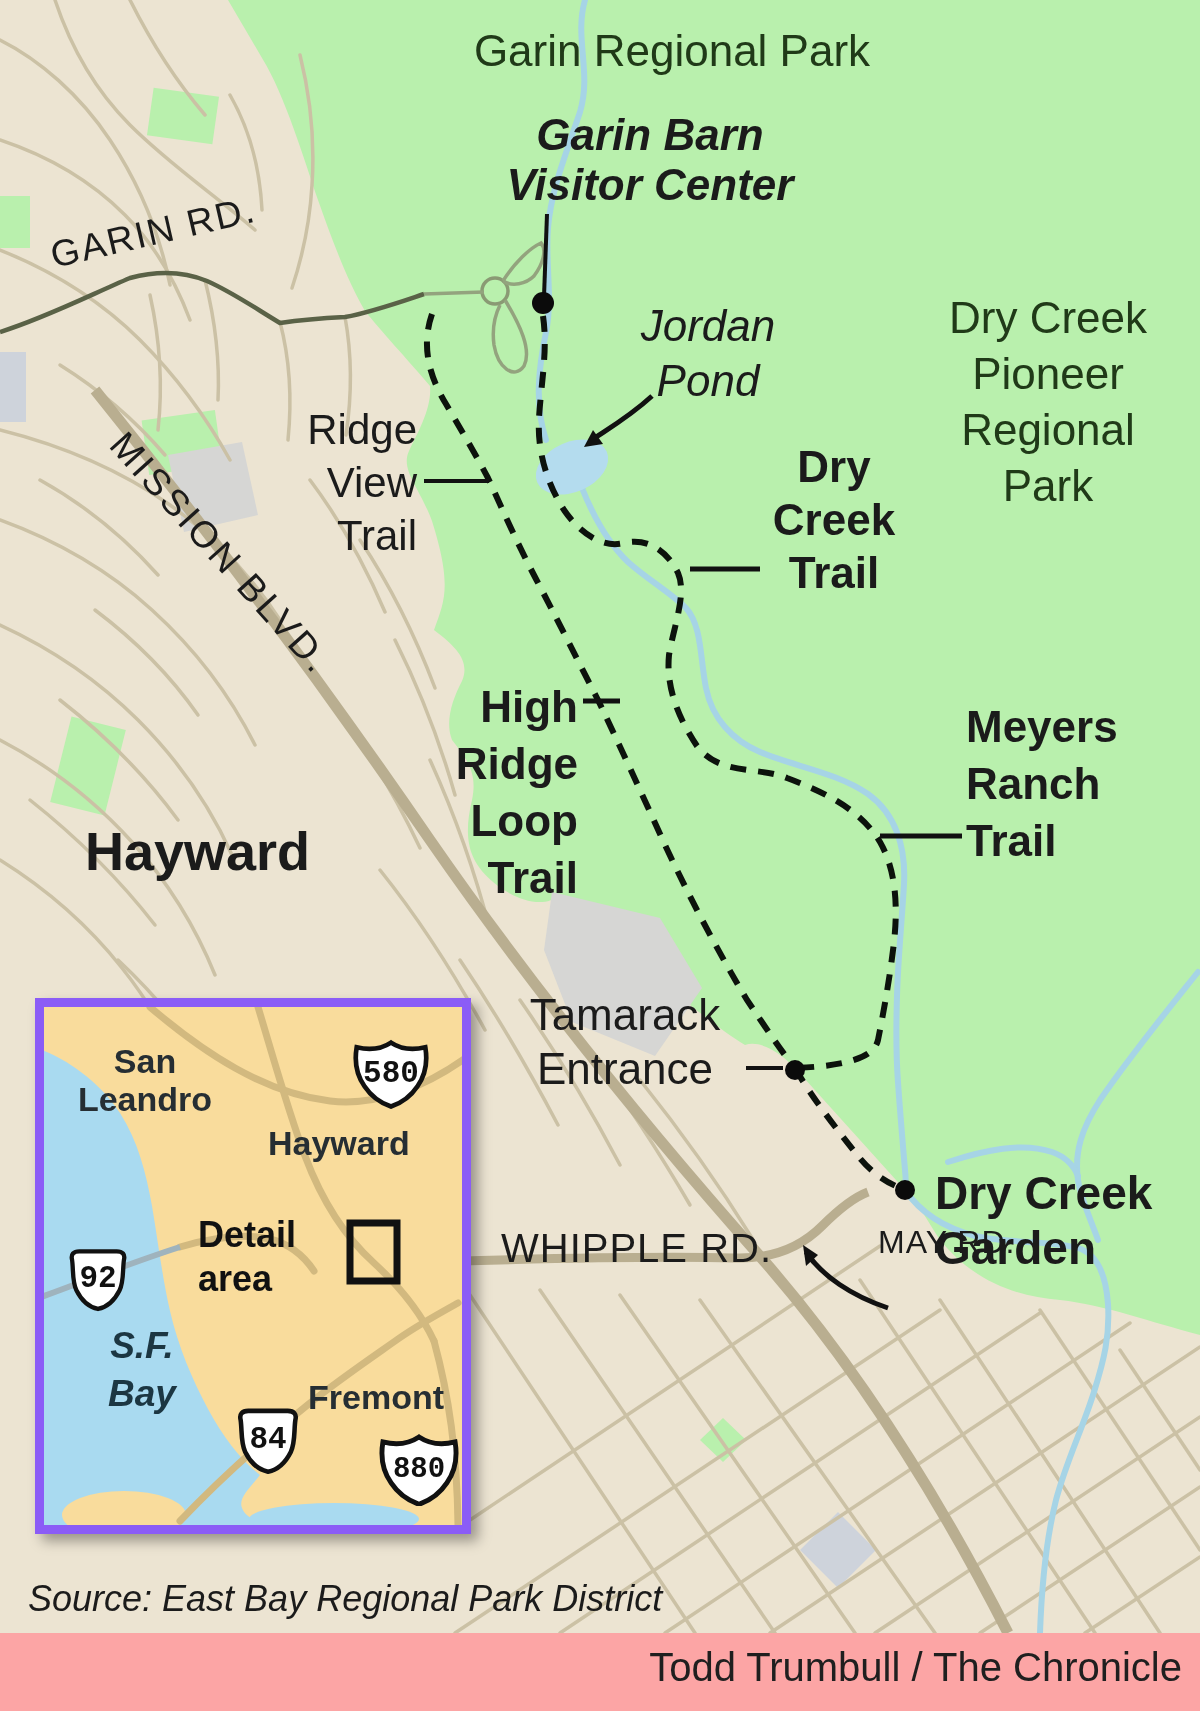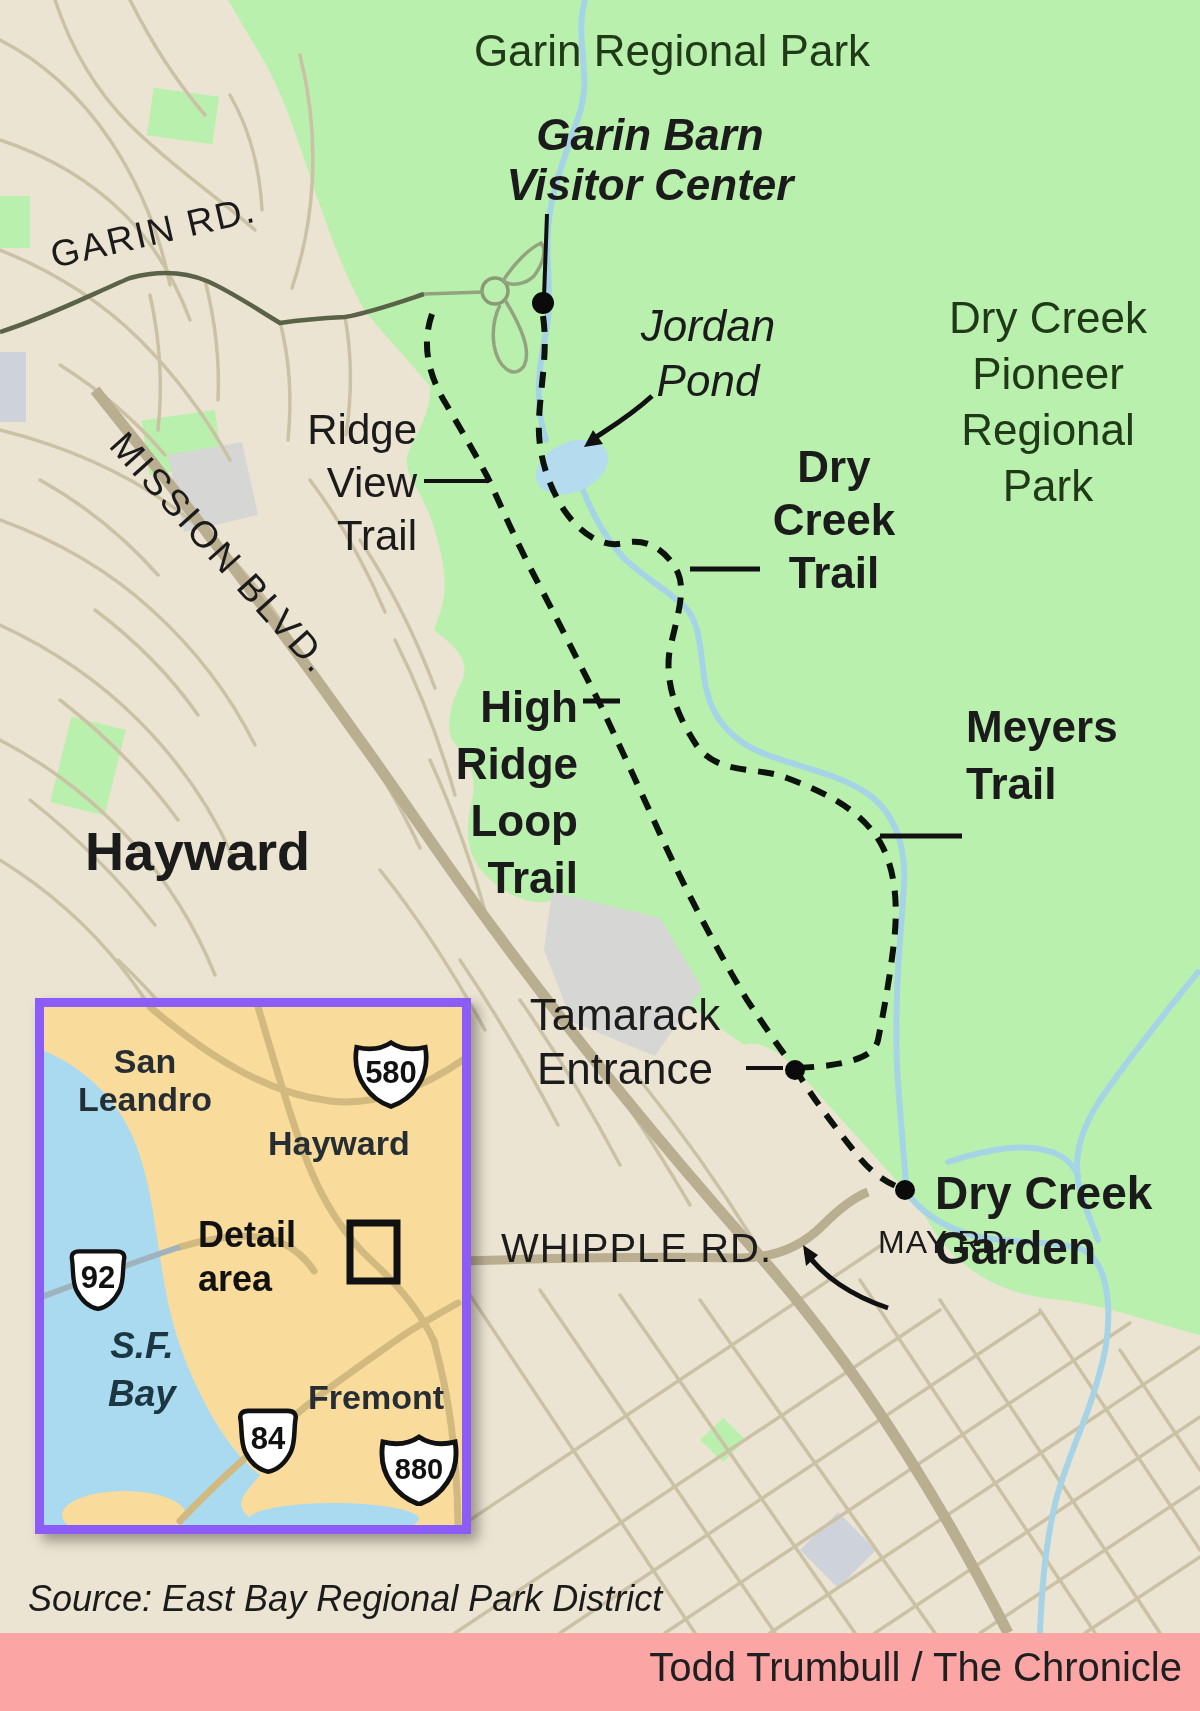--- a/index.html
+++ b/index.html
@@ -17,21 +17,21 @@
   .grn{color:#203a18;}
   .inset{position:absolute;left:35px;top:998px;width:418px;height:518px;
          background:#f9dc9c;border:9px solid #8b5cf6;
          box-shadow:7px 7px 12px rgba(0,0,0,0.35);}
   .inset svg{position:absolute;left:0;top:0;}
   .ilbl{position:absolute;white-space:nowrap;color:#24333b;
         font-family:"Liberation Sans",sans-serif;}
   .shield{position:absolute;}
   .shield .num{position:absolute;left:0;top:0;width:100%;height:100%;
                display:flex;align-items:center;justify-content:center;
-               font-weight:600;color:#111;font-family:Liberation Sans, sans-serif;}
+               font-weight:600;color:#111;font-family:Liberation Mono, monospace;}
   .footer{position:absolute;left:0;top:1633px;width:1200px;height:78px;background:#fca5a5;}
 </style>
 </head>
 <body>
 
 <div class="stage">
 
   <svg class="base" width="1200" height="1711" viewBox="0 0 1200 1711">
 
     <rect x="0" y="0" width="1200" height="1633" fill="#ece4d2"></rect>
@@ -223,20 +223,21 @@
 
   <div class="lbl rgt bold" style="left:428px;top:678px;width:150px;font-size:44px;line-height:57px;">
     <div>High</div>
     <div>Ridge</div>
     <div>Loop</div>
     <div>Trail</div>
   </div>
 
   <div class="lbl bold" style="left:966px;top:698px;width:210px;font-size:44px;line-height:57px;">
     <div>Meyers</div>
+    <div>Ranch</div>
     <div>Trail</div>
   </div>
 
   <div class="lbl semi" style="left:85px;top:820px;font-size:54px;">Hayward</div>
 
   <div class="lbl ctr" style="left:510px;top:988px;width:230px;font-size:44px;line-height:54px;">
     <div>Tamarack</div>
     <div>Entrance</div>
   </div>
 

